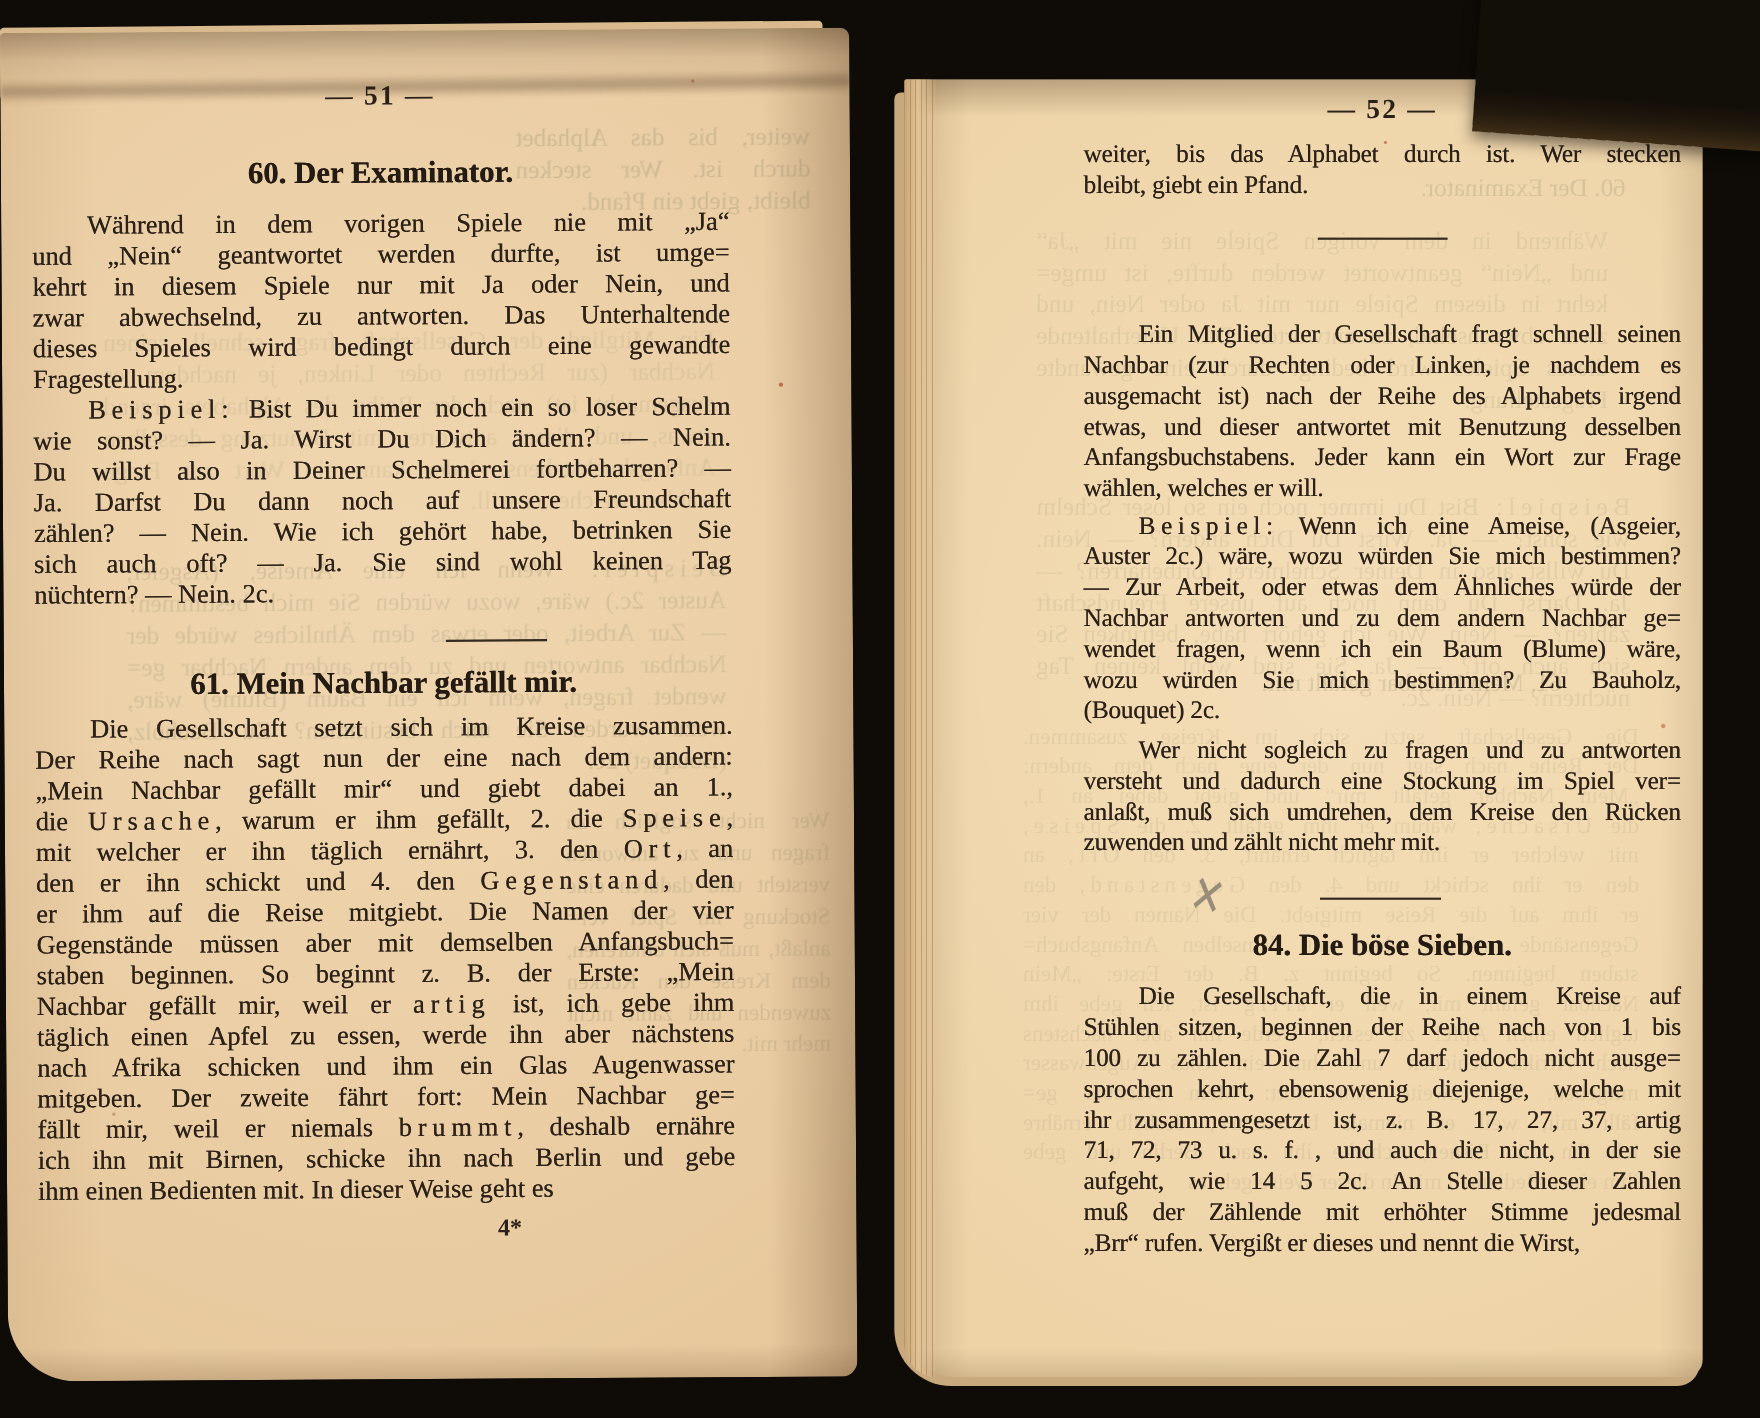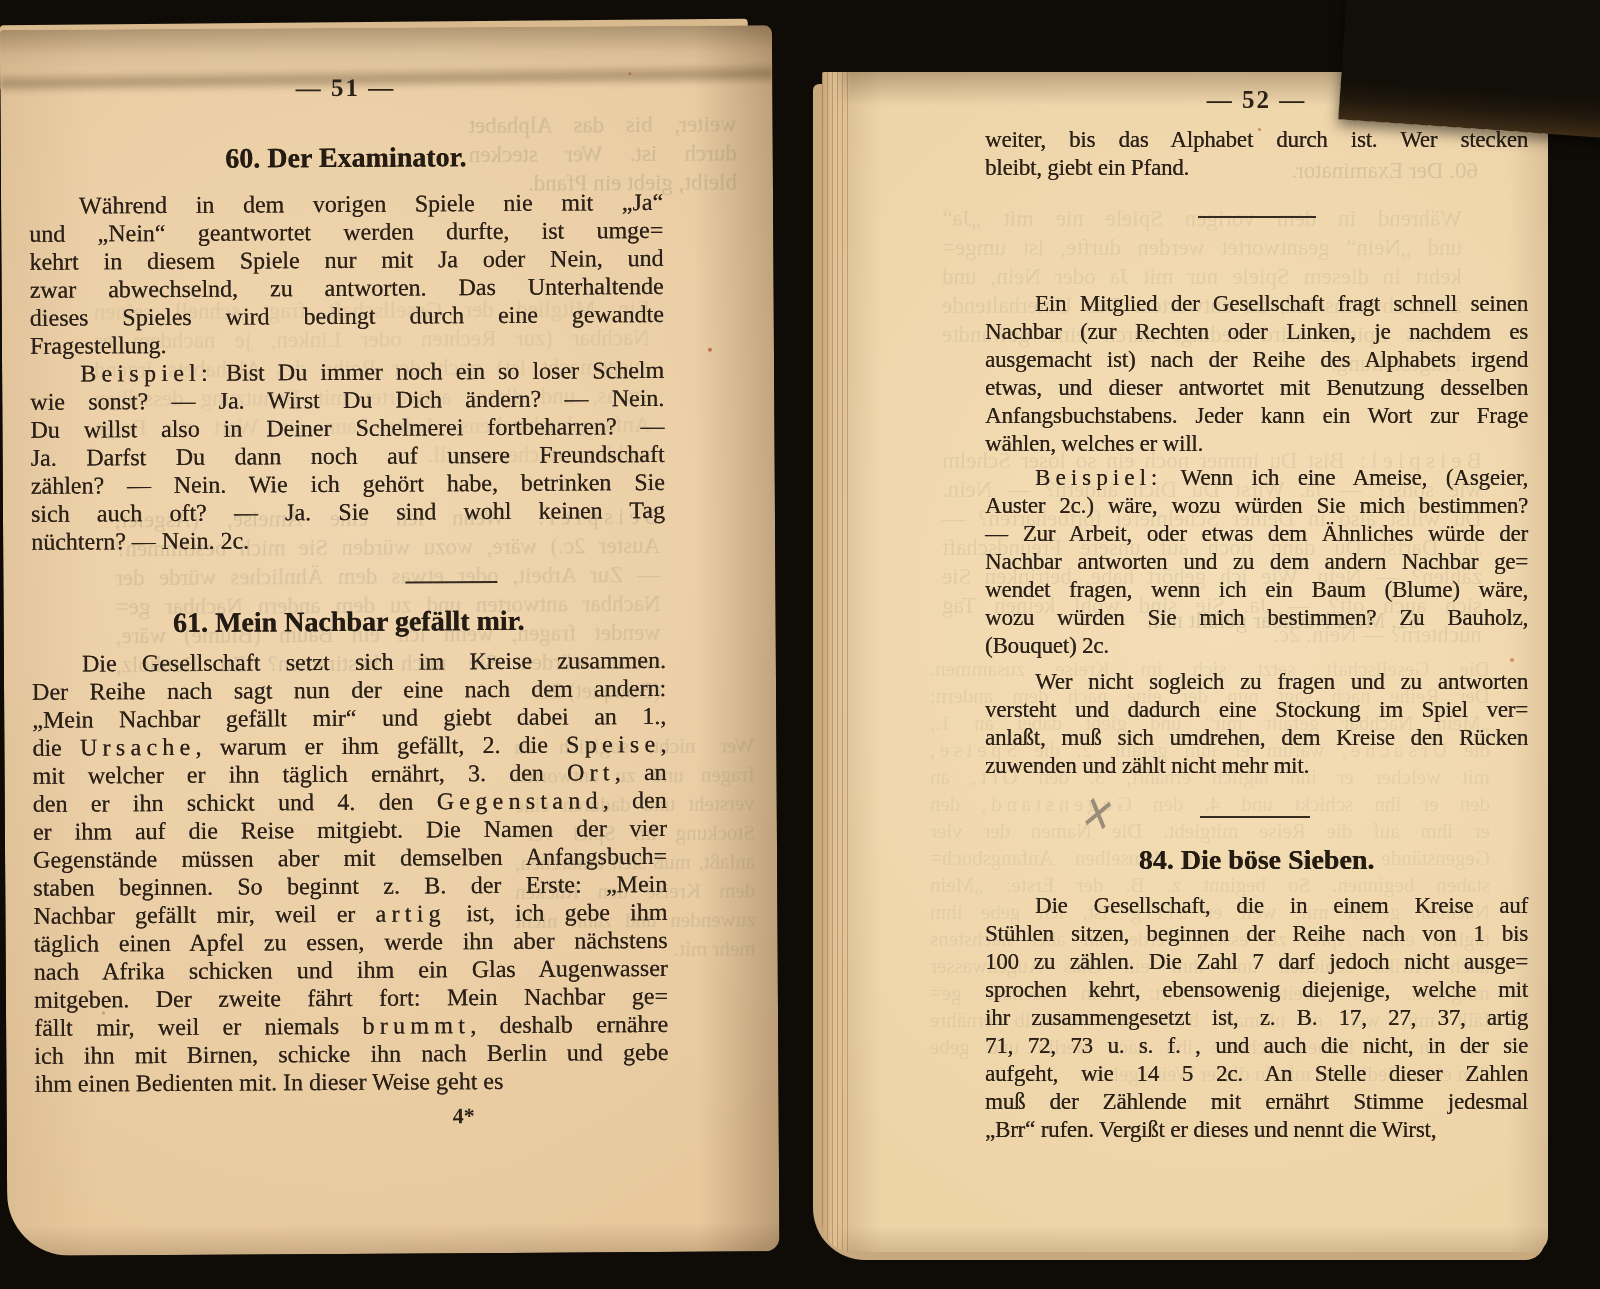--- a/index.html
+++ b/index.html
@@ -306,21 +306,21 @@
     <h2 class="heading pos-h63">84. Die böse Sieben.</h2>
 
     <div class="para pos-p63">
         <div class="ln">Die Gesellschaft, die in einem Kreise auf</div>
         <div class="ln">Stühlen sitzen, beginnen der Reihe nach von 1 bis</div>
         <div class="ln">100 zu zählen.  Die Zahl 7 darf jedoch nicht ausge=</div>
         <div class="ln">sprochen kehrt, ebensowenig diejenige, welche mit</div>
         <div class="ln">ihr zusammengesetzt ist, z. B. 17, 27, 37, artig</div>
         <div class="ln">71, 72, 73 u. s. f. , und auch die nicht, in der sie</div>
         <div class="ln">aufgeht, wie 14 5 2c.  An Stelle dieser Zahlen</div>
-        <div class="ln">muß der Zählende mit ernährt Stimme jedesmal</div>
+        <div class="ln">muß der Zählende mit erhöhter Stimme jedesmal</div>
         <div class="ln ln-last">„Brr“ rufen.  Vergißt er dieses und nennt die Wirst,</div>
       </div>
 
     <div class="speck" style="left:436px;top:56px;width:3px;height:3px;background:#aa5330;opacity:.6;"></div>
     <div class="speck" style="left:688px;top:586px;width:4px;height:4px;background:#b05a32;opacity:.55;"></div>
   </div>
 
   <div class="cover-wedge"></div>
 </div>
 

